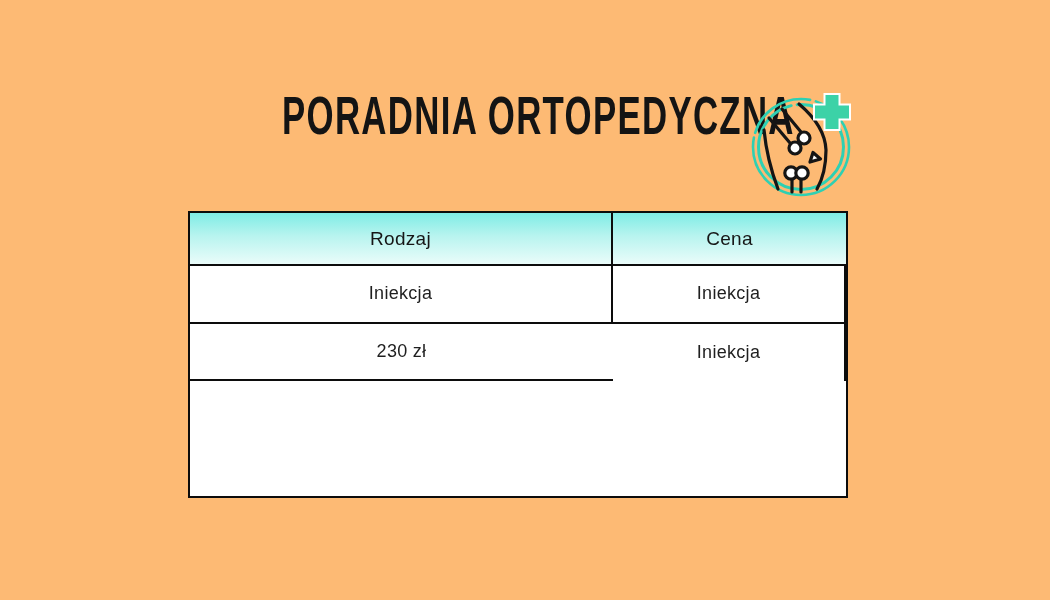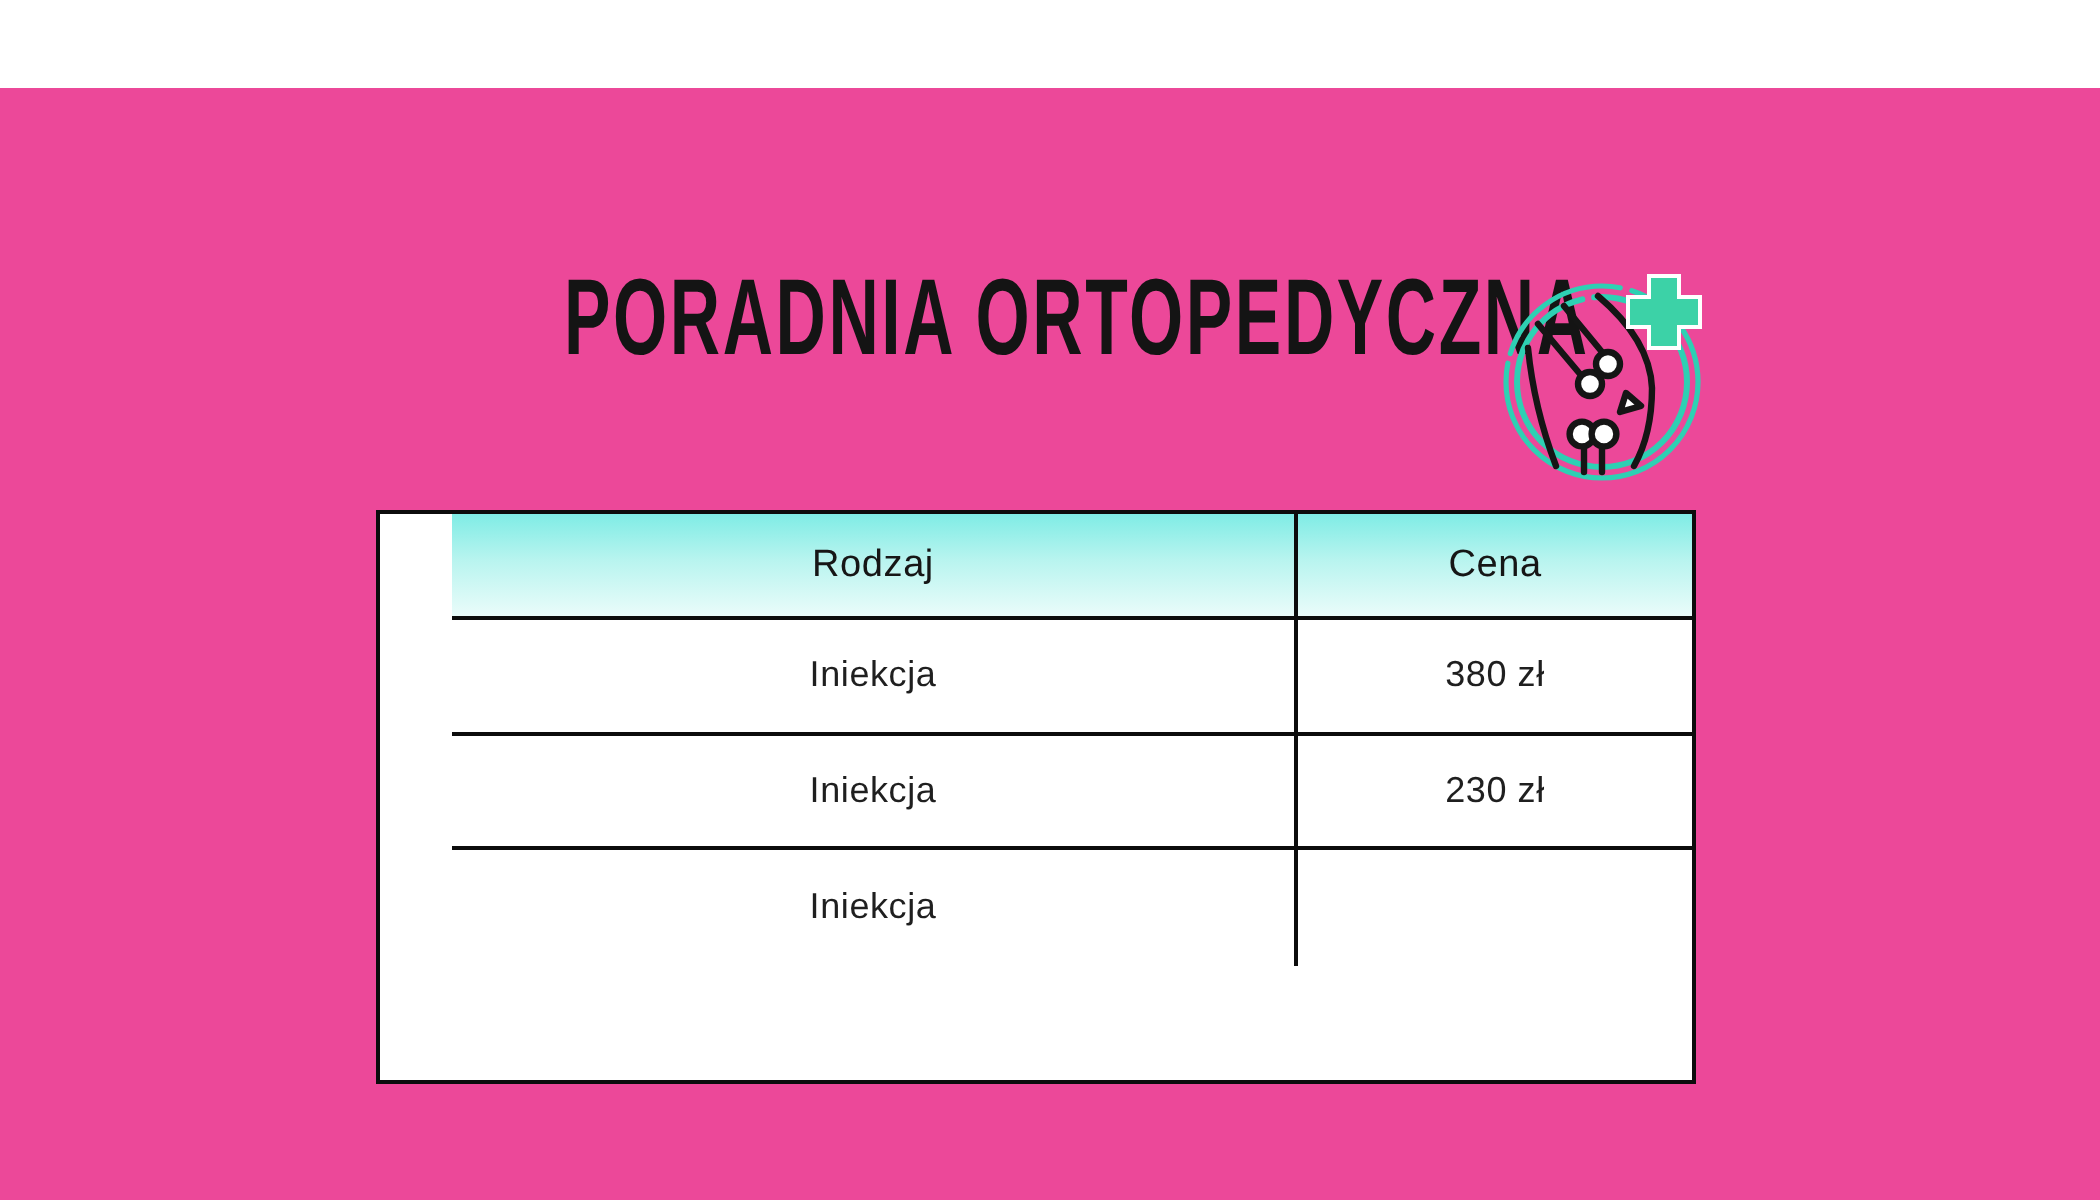--- a/index.html
+++ b/index.html
@@ -1,19 +1,19 @@
 <!DOCTYPE html>
 <html><head>
 <meta charset="utf-8">
 <style>
   * { margin: 0; padding: 0; box-sizing: border-box; }
   html, body { width: 1050px; height: 600px; background: #ffffff; overflow: hidden; }
   body { font-family: "Liberation Sans", sans-serif; position: relative; }
 
-  .canvas { position: absolute; inset: 0; background: #ec4899; margin-top: 44px; }
+  .canvas { position: absolute; inset: 0; background: #fdba74; }
 
   
   .title {
     position: absolute;
     left: 282px;
     top: 89px;
     height: 52px;
     display: flex;
     align-items: center;
     font-size: 54px;
@@ -40,21 +40,20 @@
     position: absolute;
     left: 188px;
     top: 211px;
     width: 660px;
     height: 287px;
     border: 2px solid #0c0c0c;
     display: grid;
     grid-template-columns: 423px 1fr;
     grid-template-rows: 53px repeat(4, 1fr);
     background: #ffffff;
-    padding-left: 36px;
   }
   .cell {
     display: flex;
     align-items: center;
     justify-content: center;
     font-size: 18px;
     color: #1f1f1f;
     letter-spacing: 0.3px;
     border-bottom: 2px solid #0c0c0c;
   }
@@ -102,21 +101,20 @@
     </svg>
   </div>
 
   <div class="price-table">
 
     <div class="cell head col-first">Rodzaj</div>
     <div class="cell head">Cena</div>
 
 
     <div class="cell col-first">Iniekcja</div>
-    <div class="cell">380 zł</div>
 
     <div class="cell col-first">Iniekcja</div>
     <div class="cell">230 zł</div>
 
     <div class="cell col-first row-last">Iniekcja</div>
   </div>
 
 </div>
 
 </body></html>

